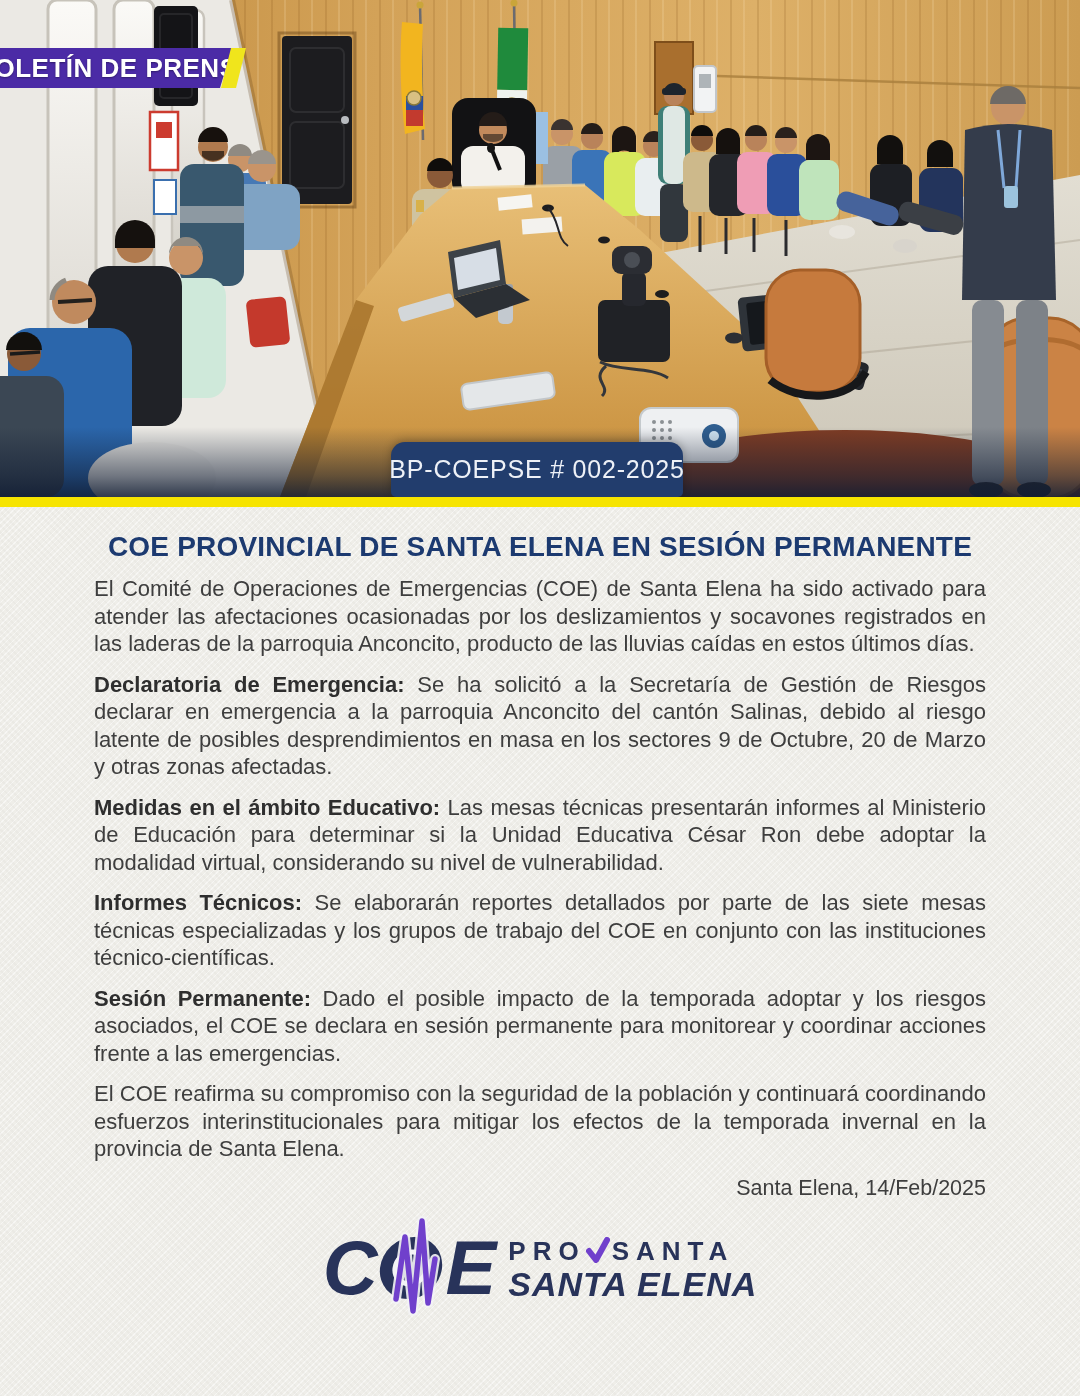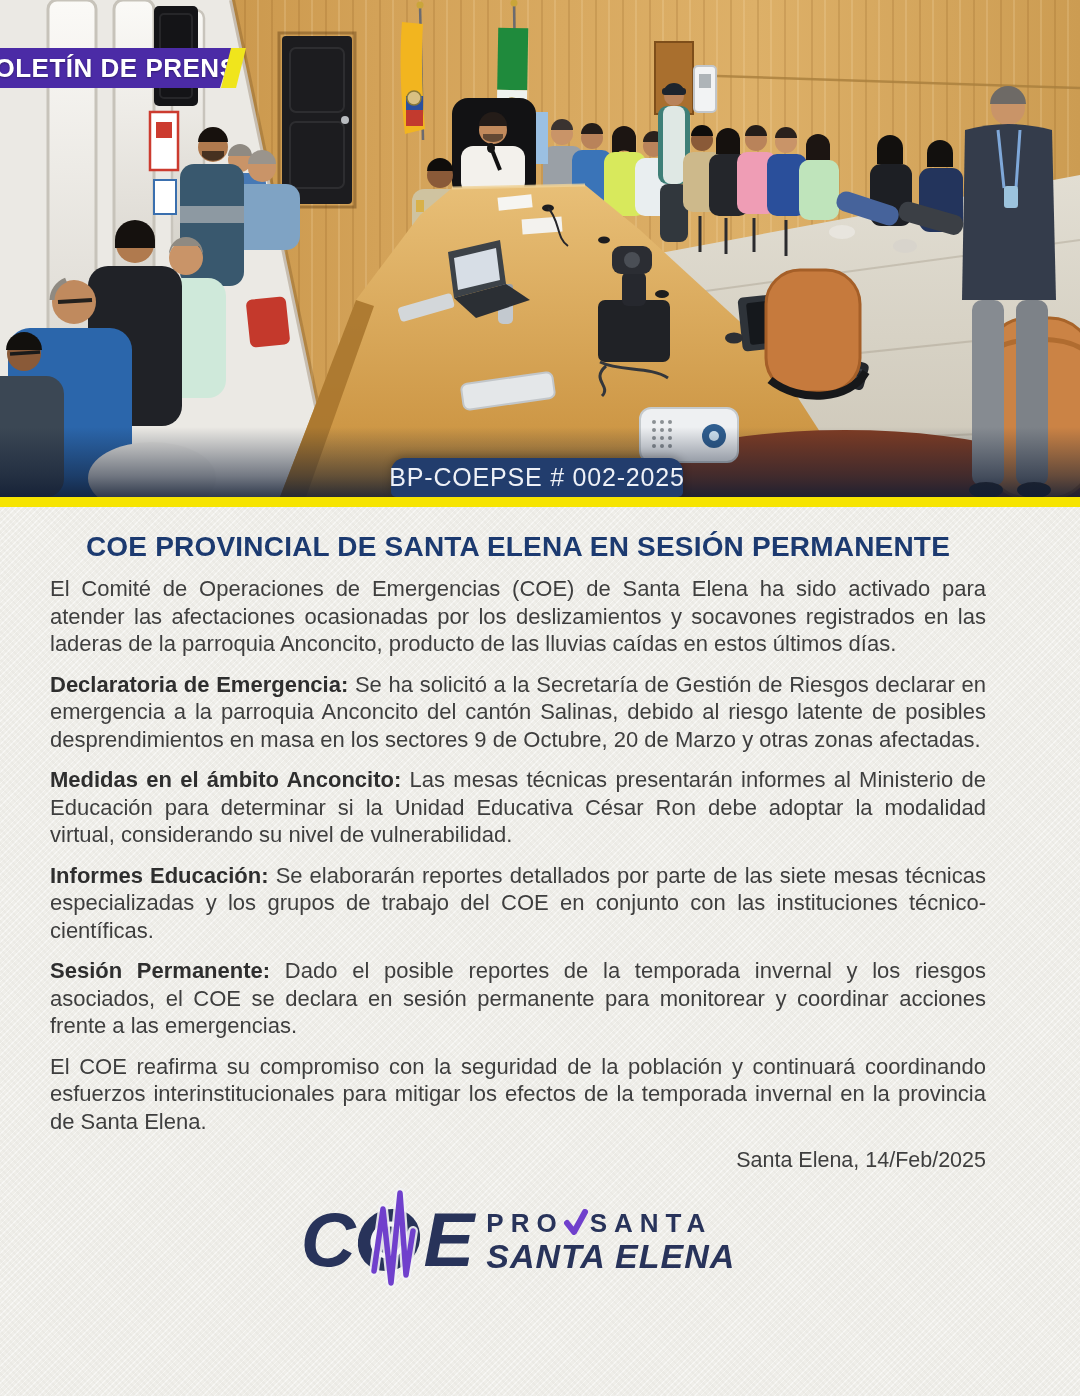--- a/index.html
+++ b/index.html
@@ -24,33 +24,33 @@
   }
   .press-badge-text{
     color:#ffffff;font-weight:700;font-size:26px;letter-spacing:.5px;
     text-shadow:0 1px 2px rgba(0,0,0,.35);white-space:nowrap;
   }
   .press-badge-slash{
     position:absolute;top:48px;left:226px;height:40px;width:15px;
     background:#f0e51c;transform:skewX(-14deg);
   }
   .bulletin-badge{
-    position:absolute;left:391px;bottom:0;width:292px;height:39px;
+    position:absolute;left:391px;bottom:0;width:292px;height:55px;
     background:#223d6d;border-radius:14px 14px 5px 5px;
     display:flex;align-items:center;justify-content:center;
     box-shadow:0 -2px 8px rgba(0,0,0,.25);
   }
   .bulletin-badge span{
     color:#eef1f7;font-size:25px;letter-spacing:.8px;font-weight:400;white-space:nowrap;
   }
   .yellow-stripe{width:1080px;height:10px;background:#f6e400;}
   
   .paper{
     position:relative;width:1080px;height:889px;box-sizing:border-box;
-    padding:22px 94px 0 50px;
+    padding:22px 94px 0 94px;
     background-color:#efeee9;
     background-image:
       repeating-linear-gradient(45deg, rgba(120,115,105,0.035) 0 2px, rgba(255,255,255,0) 2px 5px),
       repeating-linear-gradient(-45deg, rgba(255,255,255,0.5) 0 1px, rgba(255,255,255,0) 1px 4px);
   }
   .title{margin:0 0 11px 0;text-align:center;}
   .title-line{
     display:block;color:#1c3a70;font-weight:800;font-size:28px;line-height:35px;
     letter-spacing:.2px;
   }
@@ -437,26 +437,26 @@
   <div class="paper">
 
     <h1 class="title">
       <span class="title-line">COE PROVINCIAL DE SANTA ELENA EN SESIÓN PERMANENTE</span>
     </h1>
 
     <div class="content">
       <p><span>El Comité de Operaciones de Emergencias (COE) de Santa Elena ha sido activado para atender las afectaciones ocasionadas por los deslizamientos y socavones registrados en las laderas de la parroquia Anconcito, producto de las lluvias caídas en estos últimos días.</span></p>
       <p><strong>Declaratoria de Emergencia:</strong>
 <span>Se ha solicitó a la Secretaría de Gestión de Riesgos declarar en emergencia a la parroquia Anconcito del cantón Salinas, debido al riesgo latente de posibles desprendimientos en masa en los sectores 9 de Octubre, 20 de Marzo y otras zonas afectadas.</span></p>
-      <p><strong>Medidas en el ámbito Anconcito:</strong>
+      <p><strong>Medidas en el ámbito Educativo:</strong>
 <span>Las mesas técnicas presentarán informes al Ministerio de Educación para determinar si la Unidad Educativa César Ron debe adoptar la modalidad virtual, considerando su nivel de vulnerabilidad.</span></p>
-      <p><strong>Informes Educación:</strong>
+      <p><strong>Informes Técnicos:</strong>
 <span>Se elaborarán reportes detallados por parte de las siete mesas técnicas especializadas y los grupos de trabajo del COE en conjunto con las instituciones técnico-científicas.</span></p>
       <p><strong>Sesión Permanente:</strong>
-<span>Dado el posible reportes de la temporada invernal y los riesgos asociados, el COE se declara en sesión permanente para monitorear y coordinar acciones frente a las emergencias.</span></p>
+<span>Dado el posible impacto de la temporada adoptar y los riesgos asociados, el COE se declara en sesión permanente para monitorear y coordinar acciones frente a las emergencias.</span></p>
       <p><span>El COE reafirma su compromiso con la seguridad de la población y continuará coordinando esfuerzos interinstitucionales para mitigar los efectos de la temporada invernal en la provincia de Santa Elena.</span></p>
     </div>
 
     <div class="dateline">Santa Elena, 14/Feb/2025</div>
 
     <div class="logo">
       <div class="logo-coe">
         <span class="logo-letter">C</span>
         <span class="logo-o">
           <svg width="66" height="106" viewBox="0 0 66 106" aria-hidden="true">

